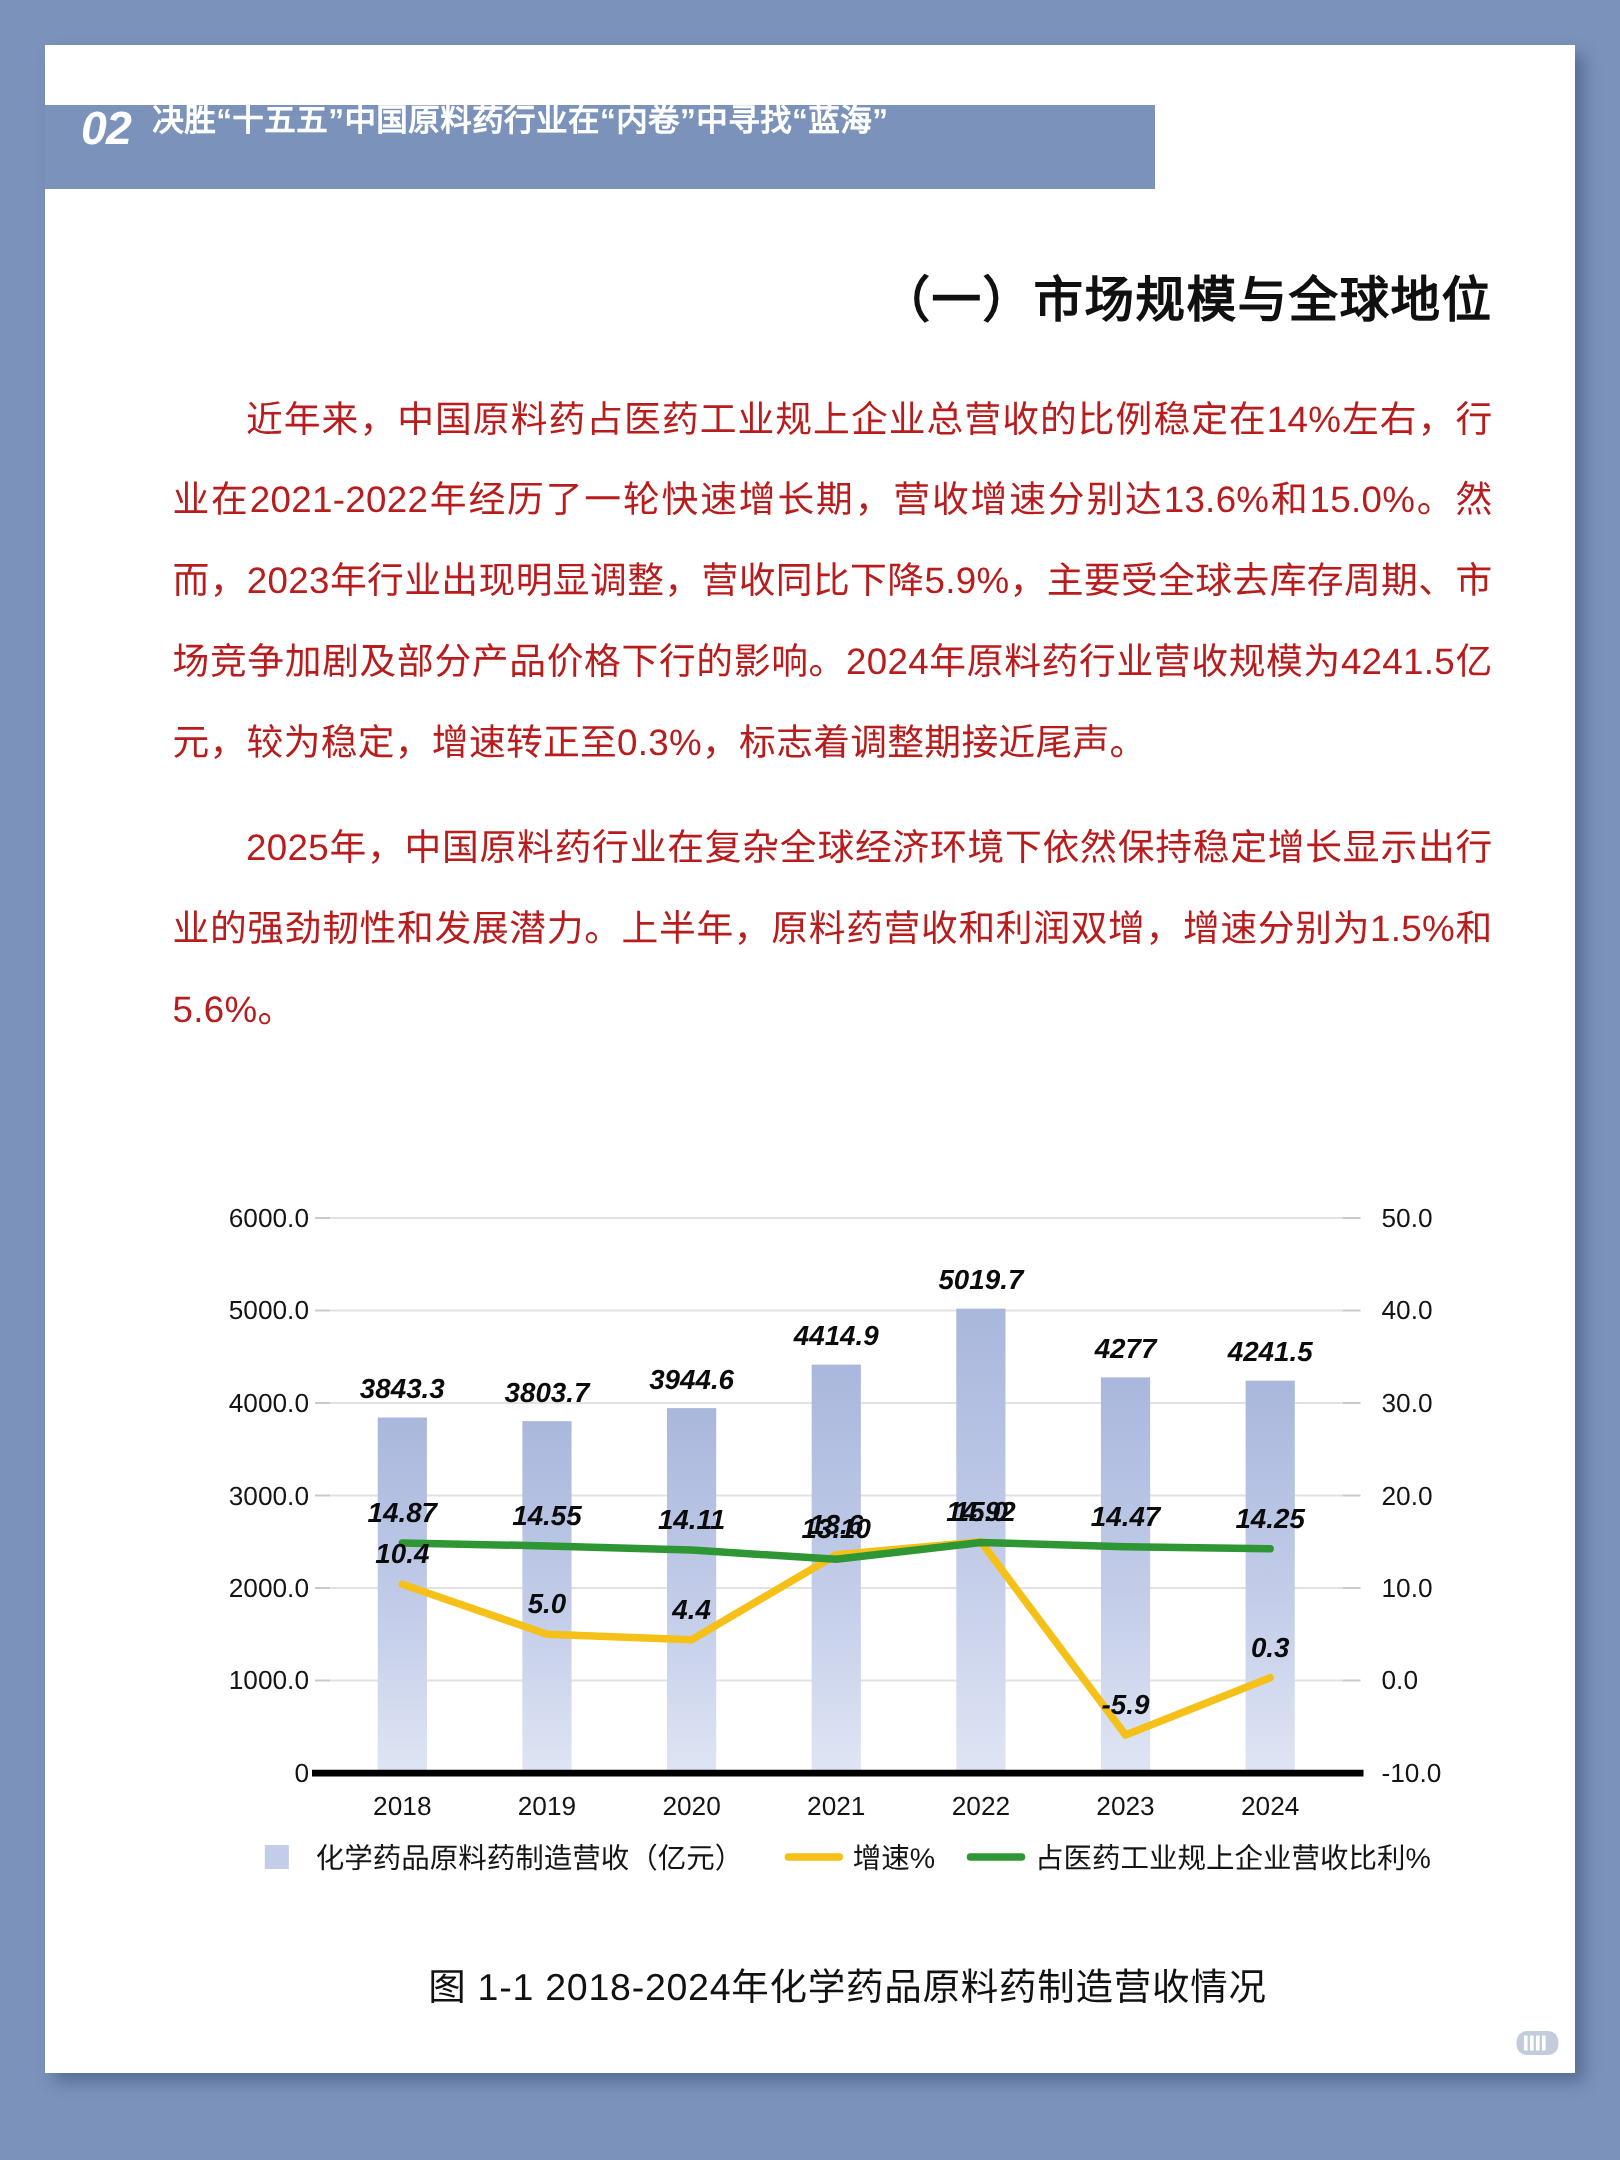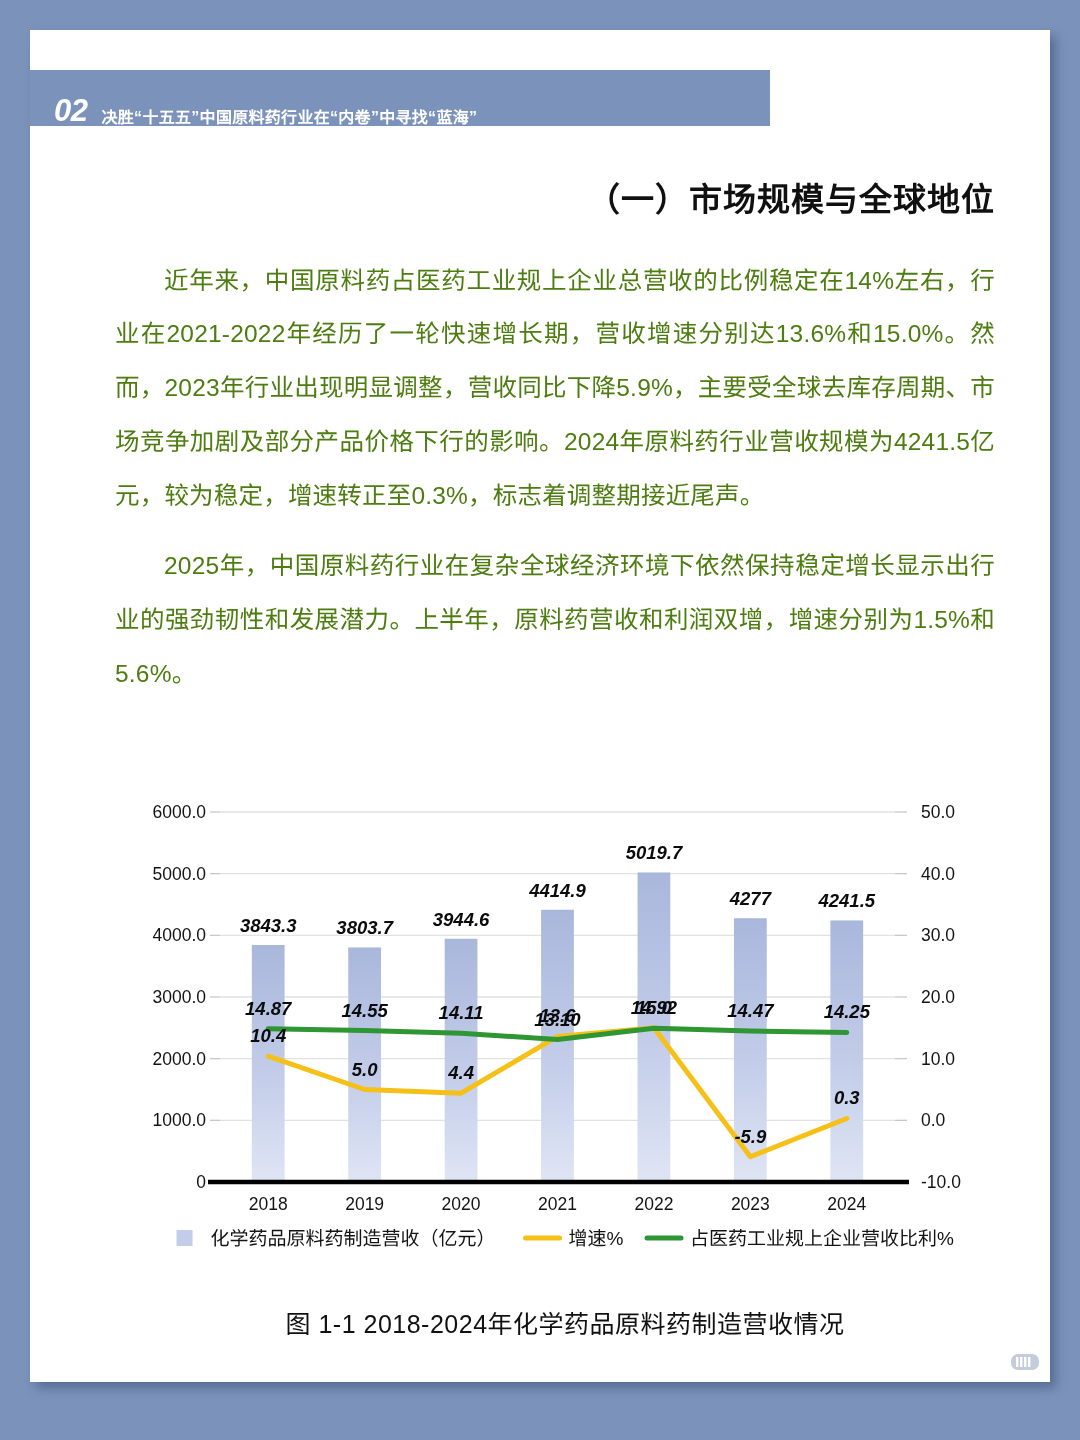--- a/index.html
+++ b/index.html
@@ -29,35 +29,35 @@
 
   
   #header-banner {
     position: absolute;
     left: 0px;
     top: 40px;
     width: 740px;
     height: 56px;
     background: #7b93bb;
     display: flex;
-    align-items: flex-end;
+    align-items: flex-start;
     box-sizing: border-box;
     padding-left: 24px;
   }
   #header-number {
     font-style: italic;
     font-weight: bold;
     font-size: 31px;
     color: #ffffff;
     letter-spacing: -0.5px;
     margin-right: 14px;
     line-height: 1;
   }
   #header-title {
-    font-size: 16px;
+    font-size: 21px;
     font-weight: bold;
     color: #ffffff;
     white-space: nowrap;
     line-height: 1;
     letter-spacing: 0.3px;
   }
 
   
   .content {
     position: absolute;
@@ -71,21 +71,21 @@
     font-weight: bold;
     color: #101010;
     letter-spacing: 1px;
     margin: 0 0 34px 0;
     line-height: 1.2;
     text-align: right;
   }
 
   .para {
     font-size: 24.5px;
-    color: #4d7c0f;
+    color: #b91c1c;
     line-height: 2.2;
     margin: 0 0 16px 0;
     text-indent: 2em;
     text-align: justify;
     letter-spacing: 0.2px;
   }
 
   
   #chart-block {
     position: absolute;

